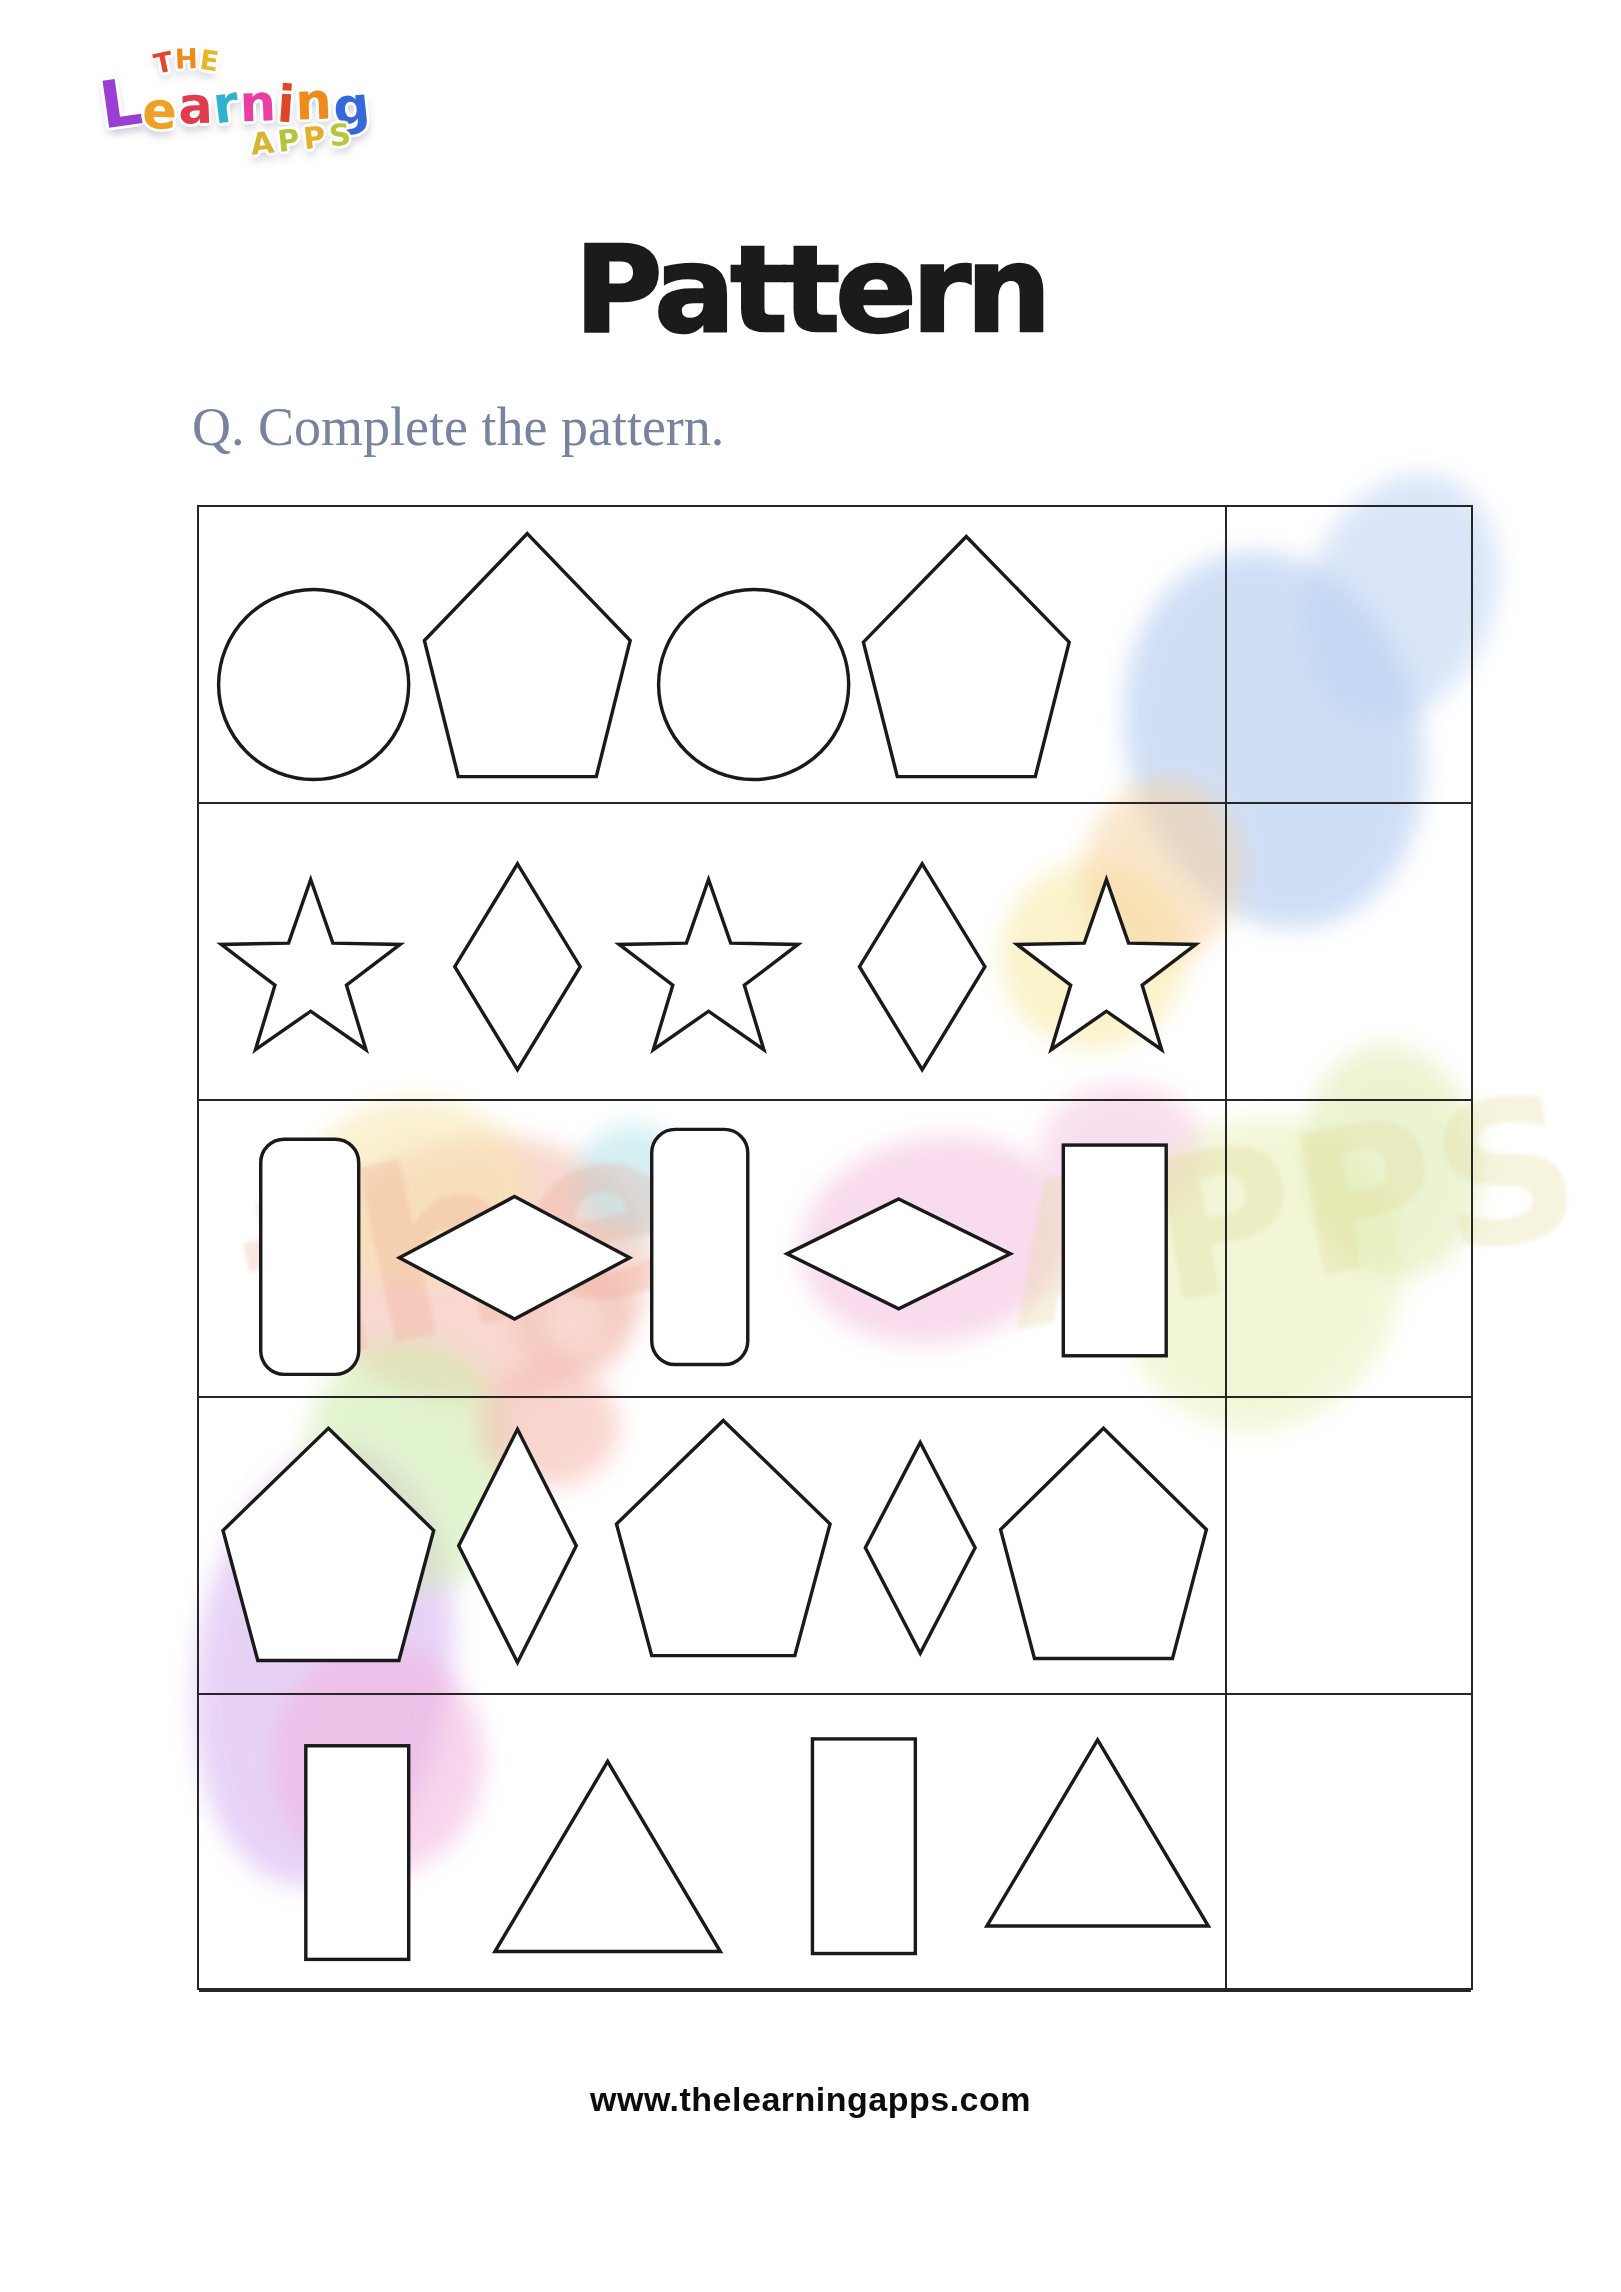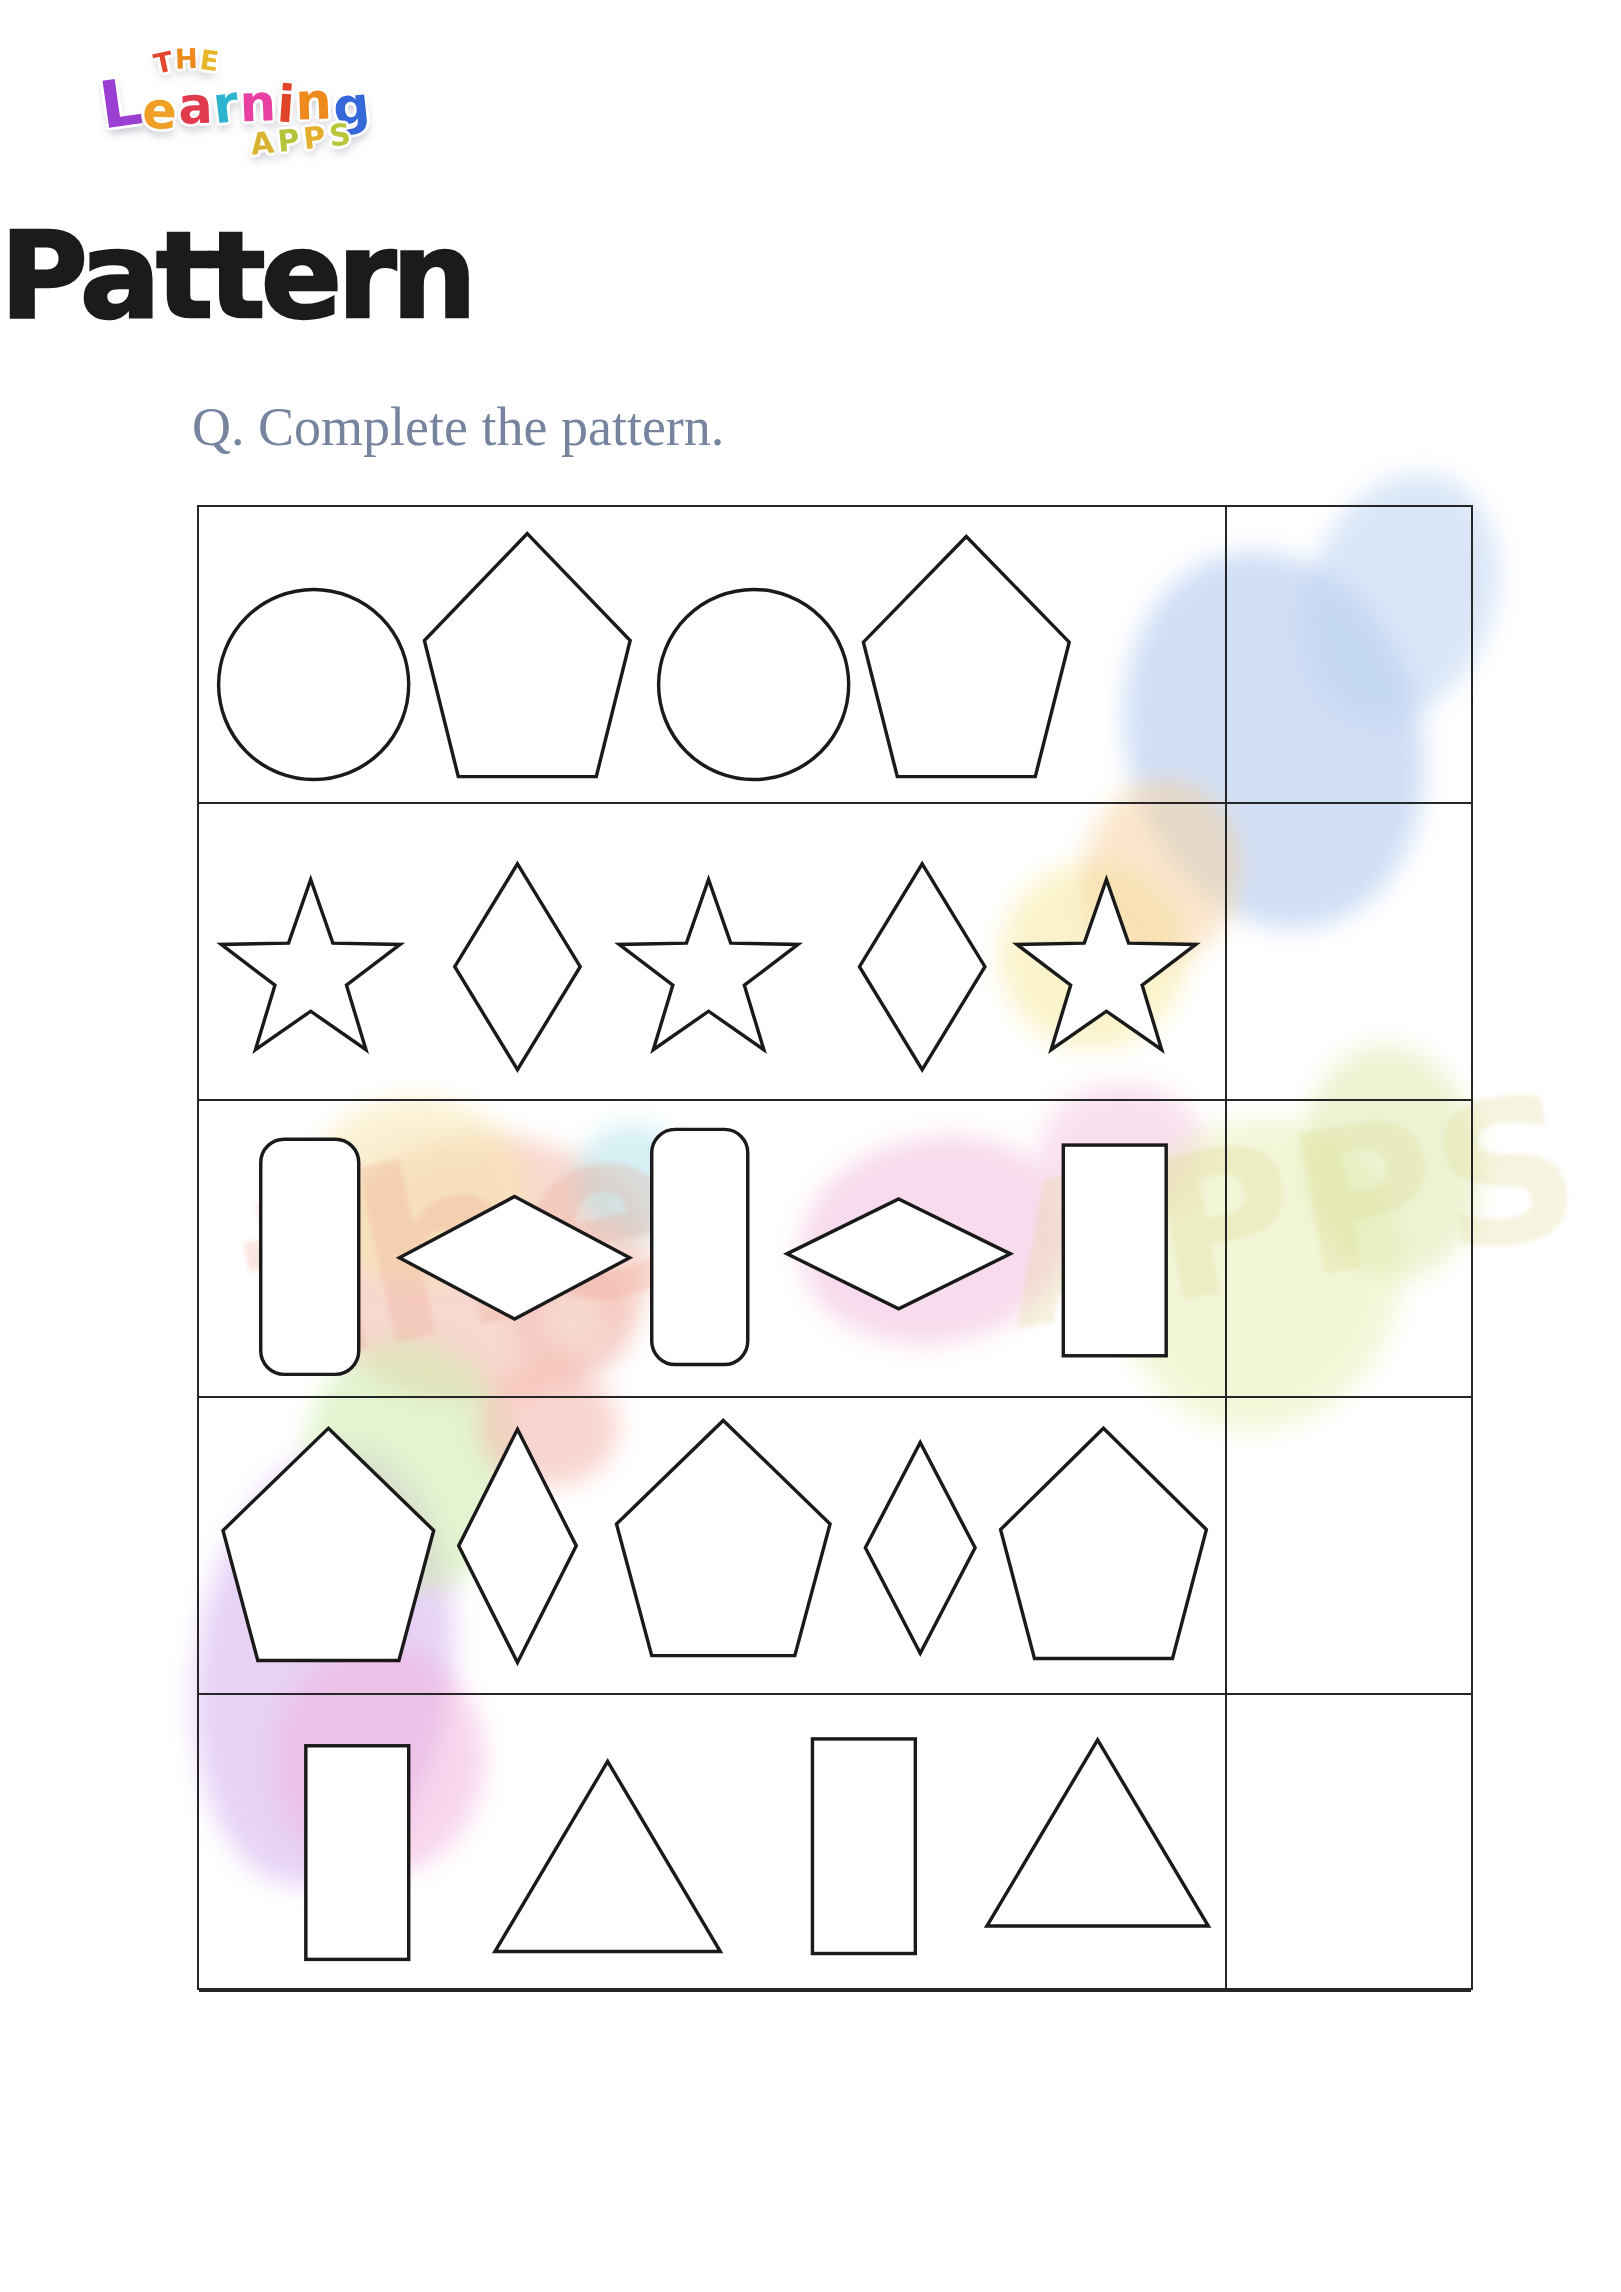--- a/index.html
+++ b/index.html
@@ -25,21 +25,21 @@
   #logo-learning{position:absolute;left:0px;top:21.6px;font-size:51px;letter-spacing:1px;}
   #logo-learning span:nth-child(1){font-size:65px;transform:rotate(-6deg);}
   #logo-learning span:nth-child(2){transform:translateY(3.9px) rotate(4deg);}
   #logo-learning span:nth-child(4){transform:rotate(-5deg);}
   #logo-learning span:nth-child(6){transform:translateY(2px) rotate(6deg);}
   #logo-learning span:nth-child(8){transform:translateY(5.9px) rotate(-4deg);}
   #logo-apps{position:absolute;left:149px;top:84px;font-size:30px;letter-spacing:3.9px;
              transform:rotate(-4deg);}
 
   
-  #title{position:absolute;left:0;top:206px;width:100%;text-align:left;z-index:3;
+  #title{position:absolute;left:0;top:220px;width:100%;text-align:center;z-index:3;
          font-family:"DejaVu Sans",sans-serif;font-weight:bold;font-size:120px;
          letter-spacing:-4.9px;-webkit-text-stroke:2.5px currentColor;}
   #question{position:absolute;left:192px;top:396px;z-index:3;
             font-family:"Liberation Serif",serif;font-size:54px;}
 
   
   #table{position:absolute;left:197px;top:505px;width:1276px;height:1485px;z-index:2;
          border:2.9px solid #262626;box-sizing:border-box;}
   .t-row{height:297px;box-sizing:border-box;display:flex;border-bottom:2.9px solid #262626;}
   .t-row:last-child{border-bottom:none;height:295px;}
@@ -139,15 +139,16 @@
         </g>
         <g>
           <rect x="109" y="1264" width="105" height="218" fill="#ffffff" stroke="#1a1a1a" stroke-width="3.5"></rect>
           <polygon points="417.0,1280.0 532.0,1474.0 302.0,1474.0" fill="#ffffff" stroke="#1a1a1a" stroke-width="3.5"></polygon>
           <rect x="626" y="1257" width="105" height="219" fill="#ffffff" stroke="#1a1a1a" stroke-width="3.5"></rect>
           <polygon points="917.0,1258.0 1030.0,1448.0 804.0,1448.0" fill="#ffffff" stroke="#1a1a1a" stroke-width="3.5"></polygon>
         </g>
       </svg>
   </div>
 
+  <div id="footer" style="color: rgb(12, 12, 12);">www.thelearningapps.com</div>
 
 </div>
 
 
 </body></html>

